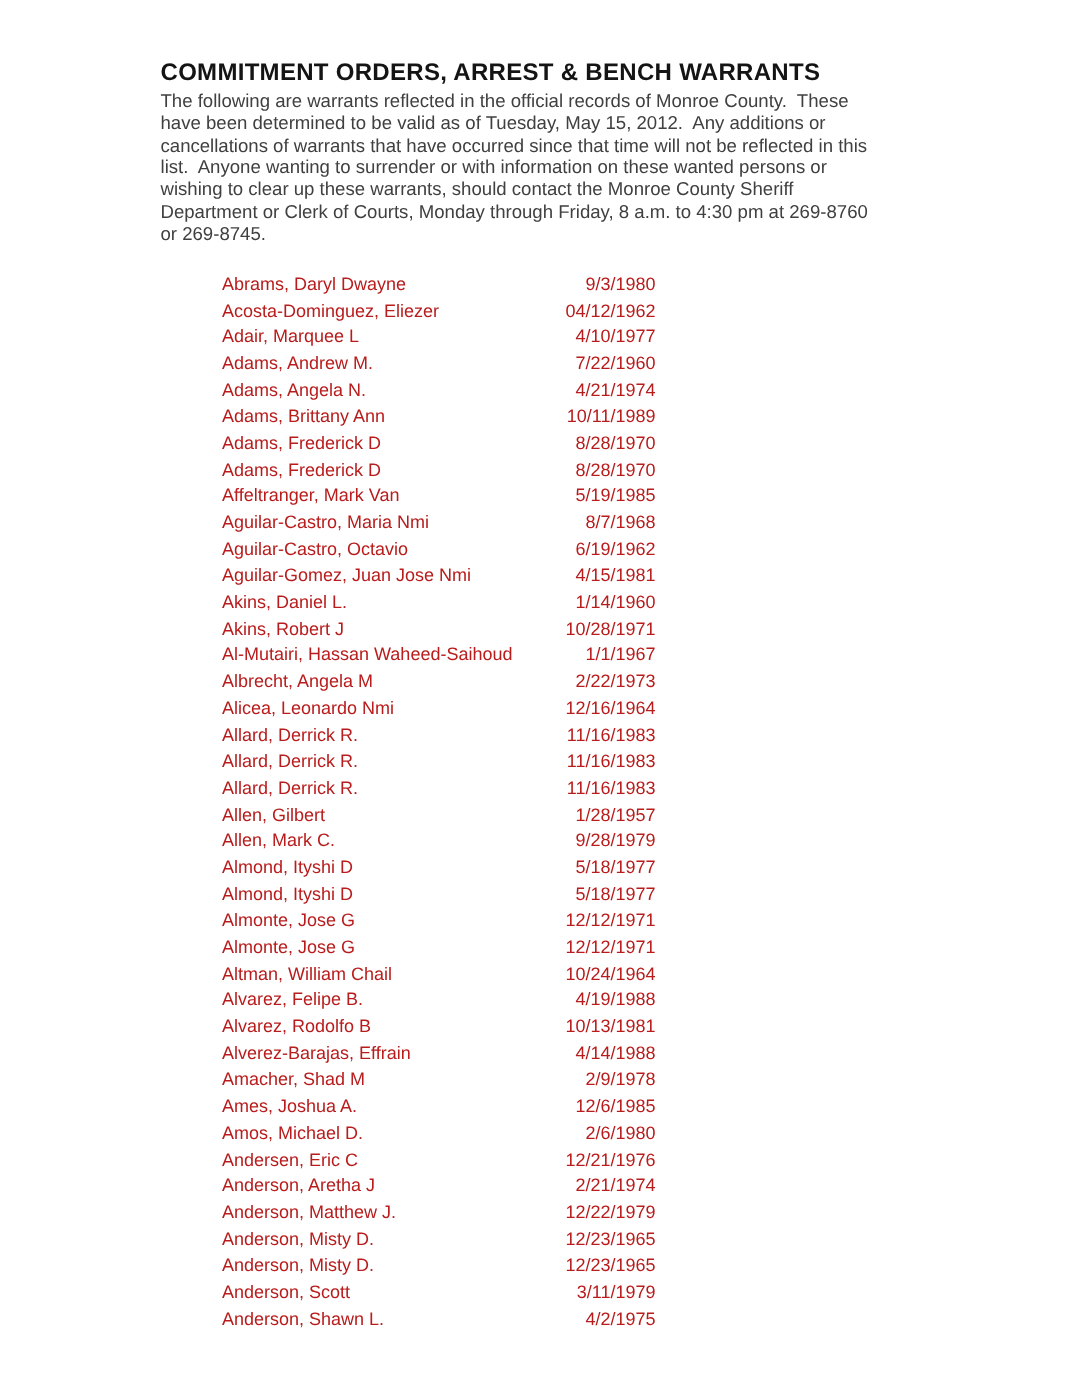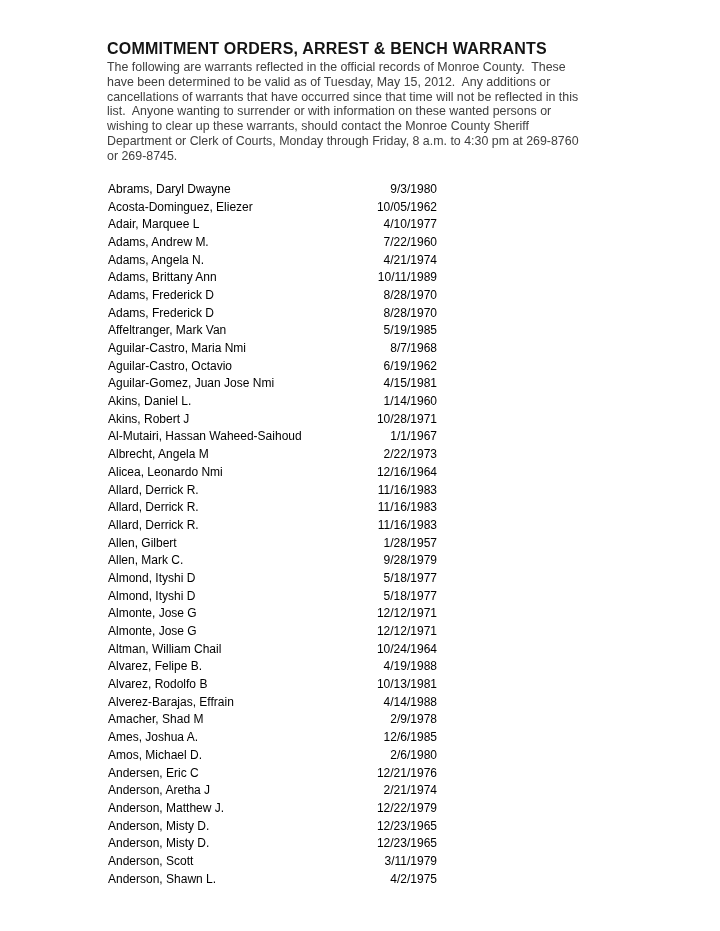--- a/index.html
+++ b/index.html
@@ -45,21 +45,22 @@
     top: 180px;
     width: 329px;
   }
   .warrant-row {
     display: flex;
     justify-content: space-between;
     align-items: center;
     height: 17.7px;
     font-size: 12px;
     white-space: nowrap;
-    color: #000000;
+    color: #b91c1c;
+    margin-left: 40px;
   }
   .warrant-name {
     text-align: left;
   }
   .warrant-dob {
     text-align: left;
   }
 </style>
 </head>
 <body>
@@ -78,21 +79,21 @@
       <div class="intro-line">or 269-8745.</div>
     </div>
 
   <div class="warrant-list">
       <div class="warrant-row">
       <span class="warrant-name">Abrams, Daryl Dwayne</span>
       <span class="warrant-dob">9/3/1980</span>
     </div>
       <div class="warrant-row">
       <span class="warrant-name">Acosta-Dominguez, Eliezer</span>
-      <span class="warrant-dob">10/05/1962</span>
+      <span class="warrant-dob">04/12/1962</span>
     </div>
       <div class="warrant-row">
       <span class="warrant-name">Adair, Marquee L</span>
       <span class="warrant-dob">4/10/1977</span>
     </div>
       <div class="warrant-row">
       <span class="warrant-name">Adams, Andrew M.</span>
       <span class="warrant-dob">7/22/1960</span>
     </div>
       <div class="warrant-row">

